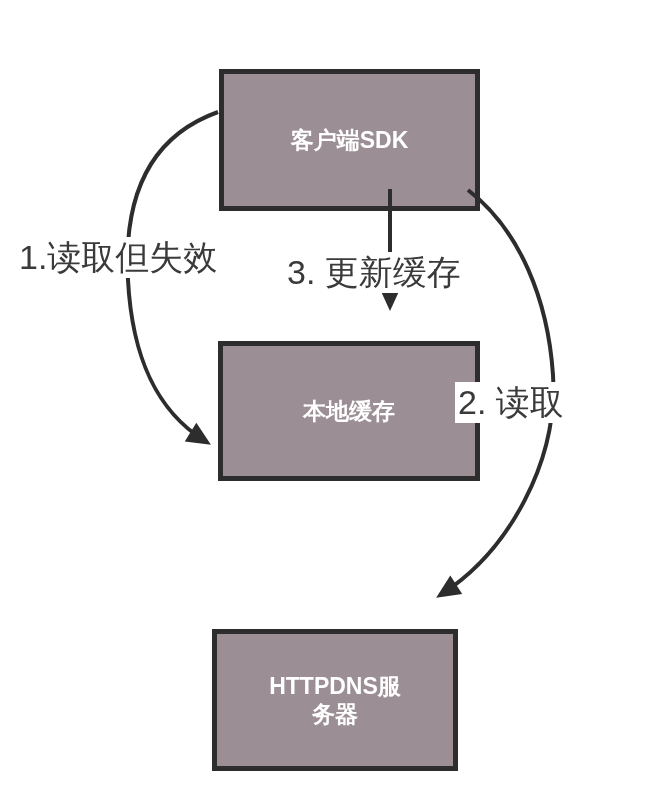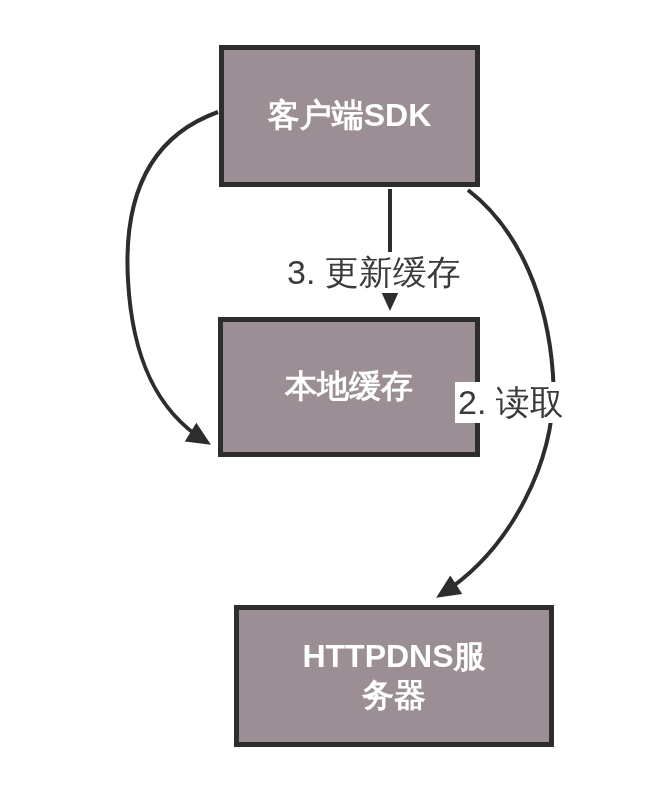--- a/index.html
+++ b/index.html
@@ -15,32 +15,33 @@
     font-family: "Liberation Sans", sans-serif;
     overflow: hidden;
   }
   .node {
     position: absolute;
     box-sizing: border-box;
     background: var(--node-fill, #9b8e94);
     border: 5px solid var(--node-border, #2d2d2d);
     color: var(--node-text, #ffffff);
     font-weight: bold;
-    font-size: 32px;
+    font-size: 23px;
     line-height: 1.22;
     display: flex;
     align-items: center;
     justify-content: center;
     text-align: center;
     white-space: pre-line;
     z-index: 1;
+    margin-top: 24px;
   }
   #node-client-sdk  { left: 219px; top: 45px;  width: 261px; height: 142px; }
   #node-local-cache { left: 218px; top: 317px; width: 262px; height: 140px; }
-  #node-httpdns     { left: 234px; top: 605px; width: 320px; height: 142px; }
+  #node-httpdns     { left: 212px; top: 605px; width: 246px; height: 142px; }
 
   svg.edges {
     position: absolute;
     left: 0; top: 0;
     width: 664px;
     height: 801px;
     z-index: 2;
   }
   svg.edges path.edge {
     fill: none;
@@ -87,18 +88,19 @@
       </marker>
     </defs>
 
     <path class="edge" marker-end="url(#ah)" d="M 218 112 C 140 140, 124 210, 128 280 C 132 355, 155 410, 205 441"></path>
 
     <path class="edge" marker-end="url(#ah)" d="M 468 190 C 520 230, 548 300, 553 375 C 558 460, 510 550, 442 594"></path>
 
     <path class="edge" marker-end="url(#ah)" d="M 390 189 L 390 304"></path>
   </svg>
 
+  <div class="edge-label" id="label-read-expired">1.读取但失效</div>
 
   <div class="edge-label" id="label-read">2. 读取</div>
 
   <div class="edge-label" id="label-update-cache">3. 更新缓存</div>
 
 </div>
 
 </body></html>

